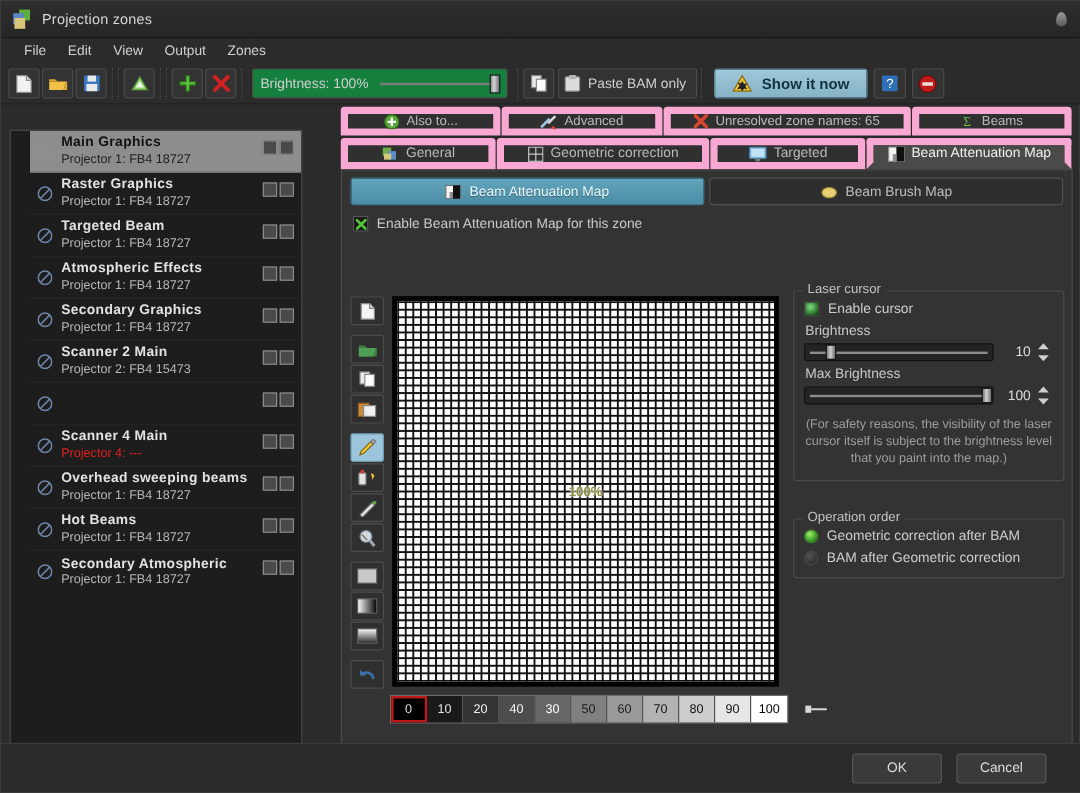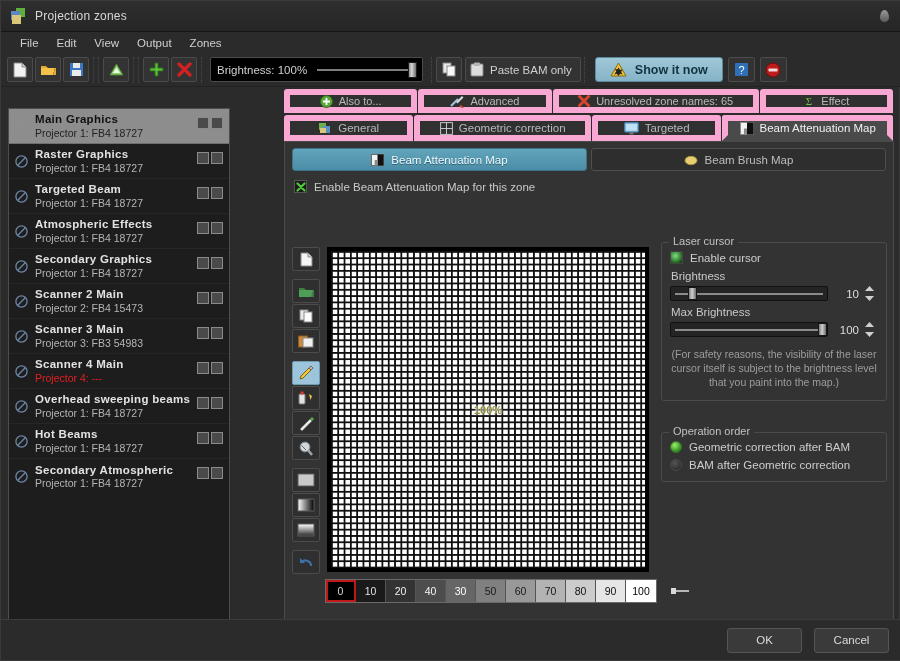--- a/index.html
+++ b/index.html
@@ -66,21 +66,21 @@
   .tgroup:first-child { border-left: none; }
   .tbtn {
     width: 26px; height: 25px; margin: 0 1px;
     border: 1px solid #4b4b4b; background: #333;
     display: flex; align-items: center; justify-content: center;
     border-radius: 2px; cursor: pointer;
   }
   .tbtn svg { display: block; }
 
   .bright-box {
-    height: 25px; border: 1px solid #4b4b4b; background: #000000;
+    height: 25px; border: 1px solid #4b4b4b; background: #15803d;
     display: flex; align-items: center; border-radius: 2px;
     padding: 0 6px; margin-left: 6px; width: 213px; justify-content: center;
   }
   .bright-label { color: #d0d0d0; font-size: 11.5px; white-space: nowrap; }
   .bright-track { flex: 1; height: 2px; background: #7d7d7d;
     margin-left: 10px; margin-right: 3px; position: relative; }
   .bright-knob {
     position: absolute; right: -4px; top: -7px; width: 9px; height: 16px;
     background: linear-gradient(90deg,#8f8f8f,#d5d5d5 40%,#6d6d6d);
     border: 1px solid #1d1d1d;
@@ -102,23 +102,24 @@
   .show-btn span { color: #11333f; font-size: 12.5px; font-weight: bold; margin-left: 8px; }
 
   .help-btn, .stop-btn {
     width: 27px; height: 25px; border: 1px solid #4b4b4b; background: #333;
     display: flex; align-items: center; justify-content: center;
     border-radius: 2px; margin-left: 5px; cursor: pointer;
   }
 
   
   .zonelist {
-    position: absolute; left: 7px; top: 107px; width: 222px; height: 513px;
+    position: absolute; left: 7px; top: 107px; width: 244px; height: 513px;
     background: #1d1d1d; border: 1px solid #4d4d4d;
     overflow: hidden;
+    padding-left: 16px;
   }
   .zrow {
     height: 35px; display: flex; align-items: center; position: relative;
     border-bottom: 1px solid #262626; padding-left: 6px; cursor: pointer;
   }
   .zrow.sel { background: #8d8d8d; border-bottom: 1px solid #6f6f6f; }
   .zrow.sel .ztitle { color: #111; }
   .zrow.sel .zsub { color: #222; }
   .zicon { width: 13px; height: 13px; flex: none; margin-right: 7px; }
   .ztext { display: flex; flex-direction: column; line-height: 1.15; }
@@ -275,21 +276,21 @@
     background: radial-gradient(circle at 38% 32%, #9cf06a, #2f8b1d 70%, #143f0c);
     border-color: #3c7a2c;
   }
   .radio-row .lbl { color: #cdcdcd; font-size: 11.5px; margin-left: 7px; }
 
   
   .bottombar {
     position: absolute; left: 0; bottom: 0; width: 900px; height: 41px;
     background: #2b2b2b; border-top: 1px solid #3b3b3b;
     display: flex; align-items: center; justify-content: flex-end;
-    padding-right: 12px; gap: 12px;
+    padding-right: 29px; gap: 12px;
   }
   .dlgbtn {
     width: 75px; height: 25px; background: #3a3a3a; border: 1px solid #555;
     border-radius: 3px; color: #dcdcdc; font-size: 11.5px;
     display: flex; align-items: center; justify-content: center; cursor: pointer;
   }
 </style>
 </head>
 <body>
 
@@ -494,24 +495,20 @@
           <div class="zbox"></div>
           <div class="zbox"></div>
         </div>
     </div>
 
     <div class="zrow">
       <svg class="zicon" viewBox="0 0 13 13">
           <circle cx="6.5" cy="6.5" r="5.6" fill="none" stroke="#6d86a8" stroke-width="1.3"></circle>
           <path d="M2.8 10.2 10.2 2.8" stroke="#6d86a8" stroke-width="1.3"></path>
         </svg>
-      <div class="ztext">
-        <div class="ztitle">Scanner 3 Main</div>
-        <div class="zsub">Projector 3: FB3 54983</div>
-      </div>
       <div class="zboxes">
           <div class="zbox"></div>
           <div class="zbox"></div>
         </div>
     </div>
 
     <div class="zrow">
       <svg class="zicon" viewBox="0 0 13 13">
           <circle cx="6.5" cy="6.5" r="5.6" fill="none" stroke="#6d86a8" stroke-width="1.3"></circle>
           <path d="M2.8 10.2 10.2 2.8" stroke="#6d86a8" stroke-width="1.3"></path>
@@ -594,21 +591,21 @@
       <div class="tab" style="flex:1.6">
         <svg width="12" height="12" viewBox="0 0 12 12">
             <path d="M1.5 1.5 10.5 10.5M10.5 1.5 1.5 10.5" stroke="#d6452e" stroke-width="3" stroke-linecap="round"></path>
           </svg>
         <span>Unresolved zone names: 65</span>
       </div>
       <div class="tab">
         <svg width="12" height="12" viewBox="0 0 12 12">
             <text x="6" y="10" font-size="11" fill="#6ec04a" text-anchor="middle" font-family="Liberation Serif">Σ</text>
           </svg>
-        <span>Effect</span>
+        <span>Beams</span>
       </div>
     </div>
 
     <div class="tabrow2">
       <div class="tab">
         <svg width="14" height="13" viewBox="0 0 14 13">
             <rect x="1" y="1" width="7" height="7" fill="#6fae49"></rect>
             <rect x="5" y="4" width="7" height="7" fill="#5a8fc4"></rect>
             <rect x="2" y="6" width="6" height="5" fill="#d6c77c"></rect>
           </svg>

